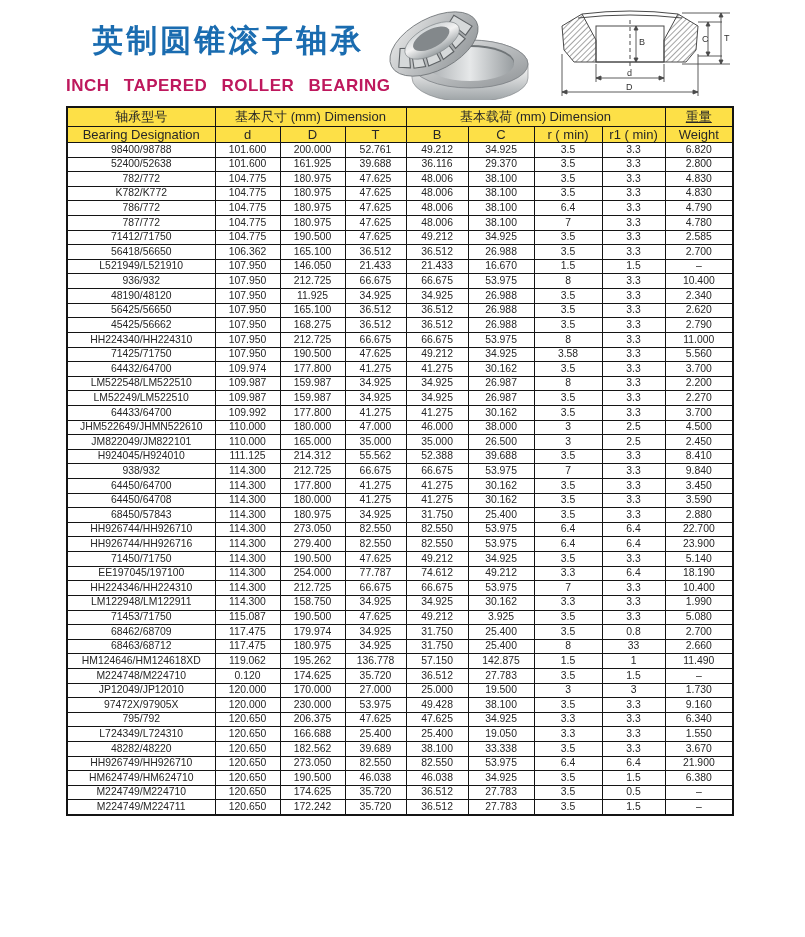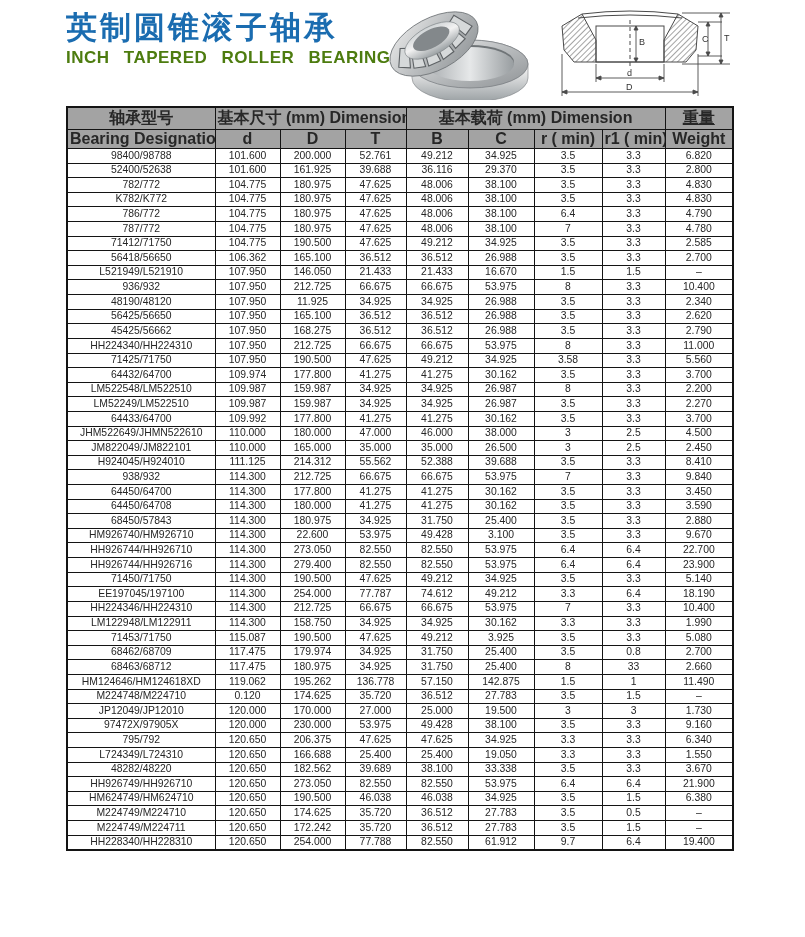--- a/index.html
+++ b/index.html
@@ -3,44 +3,44 @@
 <meta charset="utf-8">
 <style>
   * { margin: 0; padding: 0; box-sizing: border-box; }
   html, body { background: #ffffff; }
   body {
     width: 805px; height: 937px;
     font-family: "Liberation Sans", "DejaVu Sans", sans-serif;
     position: relative; overflow: hidden;
   }
   .page-header { position: relative; height: 106px; }
-  .title-block { position: absolute; left: 66px; top: 11px; }
+  .title-block { position: absolute; left: 66px; top: 24px; text-align: center; }
   .title-zh {
     font-size: 31px; font-weight: bold; color: #1a6cb0;
     letter-spacing: 3px; line-height: 1.1;
   }
   .title-en {
-    font-size: 17px; font-weight: bold; color: #4d7c0f;
-    letter-spacing: 0.5px; word-spacing: 9px; margin-top: 3px;
+    font-size: 17px; font-weight: bold; color: #be185d;
+    letter-spacing: 0.5px; word-spacing: 9px; margin-top: 18px;
   }
   .photo-illustration { position: absolute; left: 372px; top: 2px; width: 158px; height: 98px; }
   .tech-diagram { position: absolute; left: 552px; top: 0px; width: 178px; height: 102px; }
 
   table.bearing-table {
     position: absolute; left: 66px; top: 106px;
     width: 666px; border-collapse: collapse; table-layout: fixed;
     border: 2px solid #141414;
   }
   .bearing-table th, .bearing-table td {
     border: 1px solid #141414; text-align: center; vertical-align: middle;
     overflow: hidden; white-space: nowrap;
   }
   .bearing-table thead th {
-    background: #a3a3a3; color: #272727;
-    font-size: 16px; font-weight: bold; height: 14.5px; padding: 0 2px;
+    background: #fde047; color: #272727;
+    font-size: 13px; font-weight: normal; height: 14.5px; padding: 0 2px;
   }
   .bearing-table thead .grp-weight span { text-decoration: underline; }
   .bearing-table tbody td {
     font-size: 10.4px; color: #262626; height: 14.62px;
     padding: 0 1px; line-height: 1;
   }
   col.c-desig { width: 148px; }
   col.c-d  { width: 65px; }
   col.c-D  { width: 65px; }
   col.c-T  { width: 61px; }
@@ -475,31 +475,20 @@
         <td>114.300</td>
         <td>180.975</td>
         <td>34.925</td>
         <td>31.750</td>
         <td>25.400</td>
         <td>3.5</td>
         <td>3.3</td>
         <td>2.880</td>
       </tr>
       <tr>
-        <td>HM926740/HM926710</td>
-        <td>114.300</td>
-        <td>22.600</td>
-        <td>53.975</td>
-        <td>49.428</td>
-        <td>3.100</td>
-        <td>3.5</td>
-        <td>3.3</td>
-        <td>9.670</td>
-      </tr>
-      <tr>
         <td>HH926744/HH926710</td>
         <td>114.300</td>
         <td>273.050</td>
         <td>82.550</td>
         <td>82.550</td>
         <td>53.975</td>
         <td>6.4</td>
         <td>6.4</td>
         <td>22.700</td>
       </tr>
@@ -705,25 +694,14 @@
         <td>M224749/M224711</td>
         <td>120.650</td>
         <td>172.242</td>
         <td>35.720</td>
         <td>36.512</td>
         <td>27.783</td>
         <td>3.5</td>
         <td>1.5</td>
         <td>–</td>
       </tr>
-      <tr>
-        <td>HH228340/HH228310</td>
-        <td>120.650</td>
-        <td>254.000</td>
-        <td>77.788</td>
-        <td>82.550</td>
-        <td>61.912</td>
-        <td>9.7</td>
-        <td>6.4</td>
-        <td>19.400</td>
-      </tr>
     </tbody>
 </table>
 
 </body></html>

